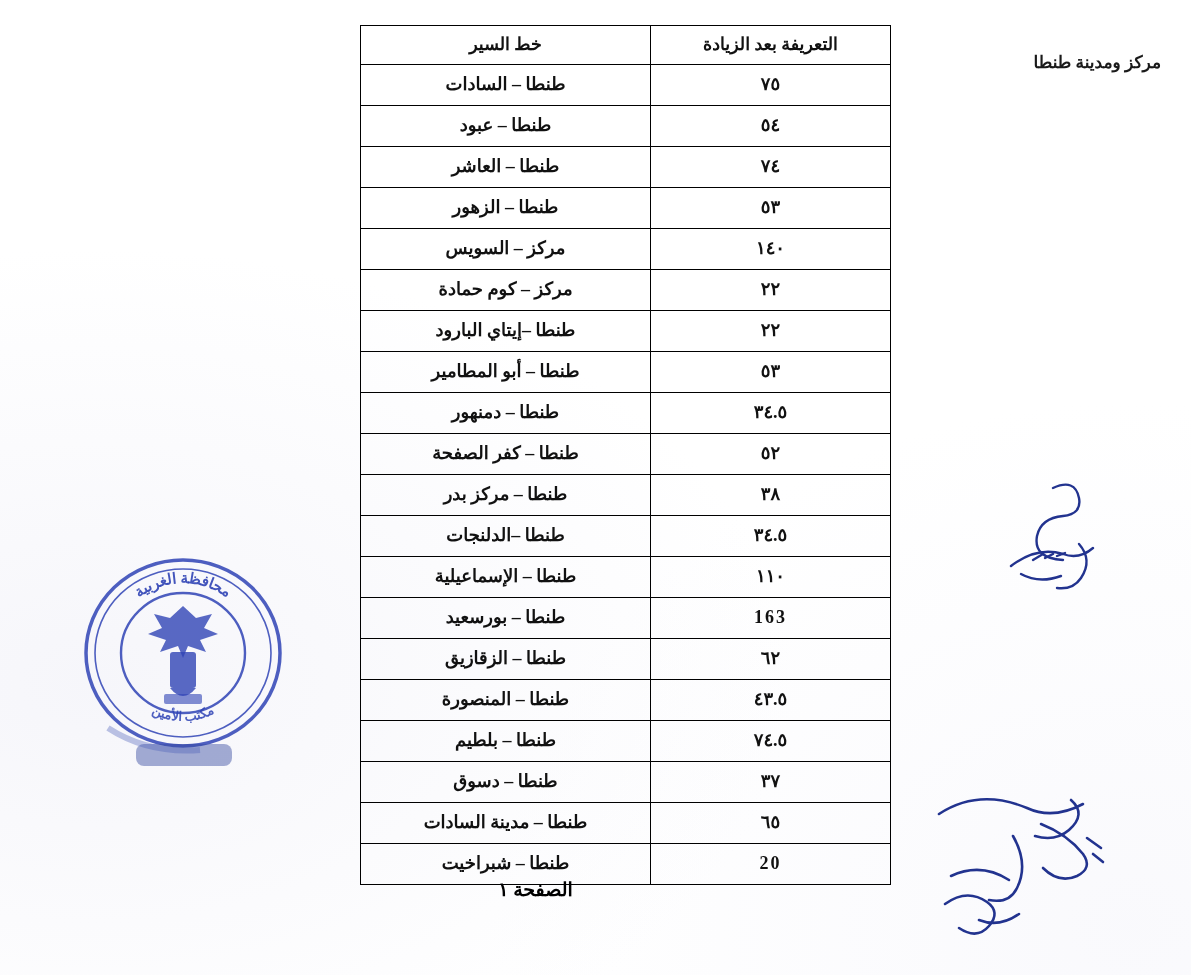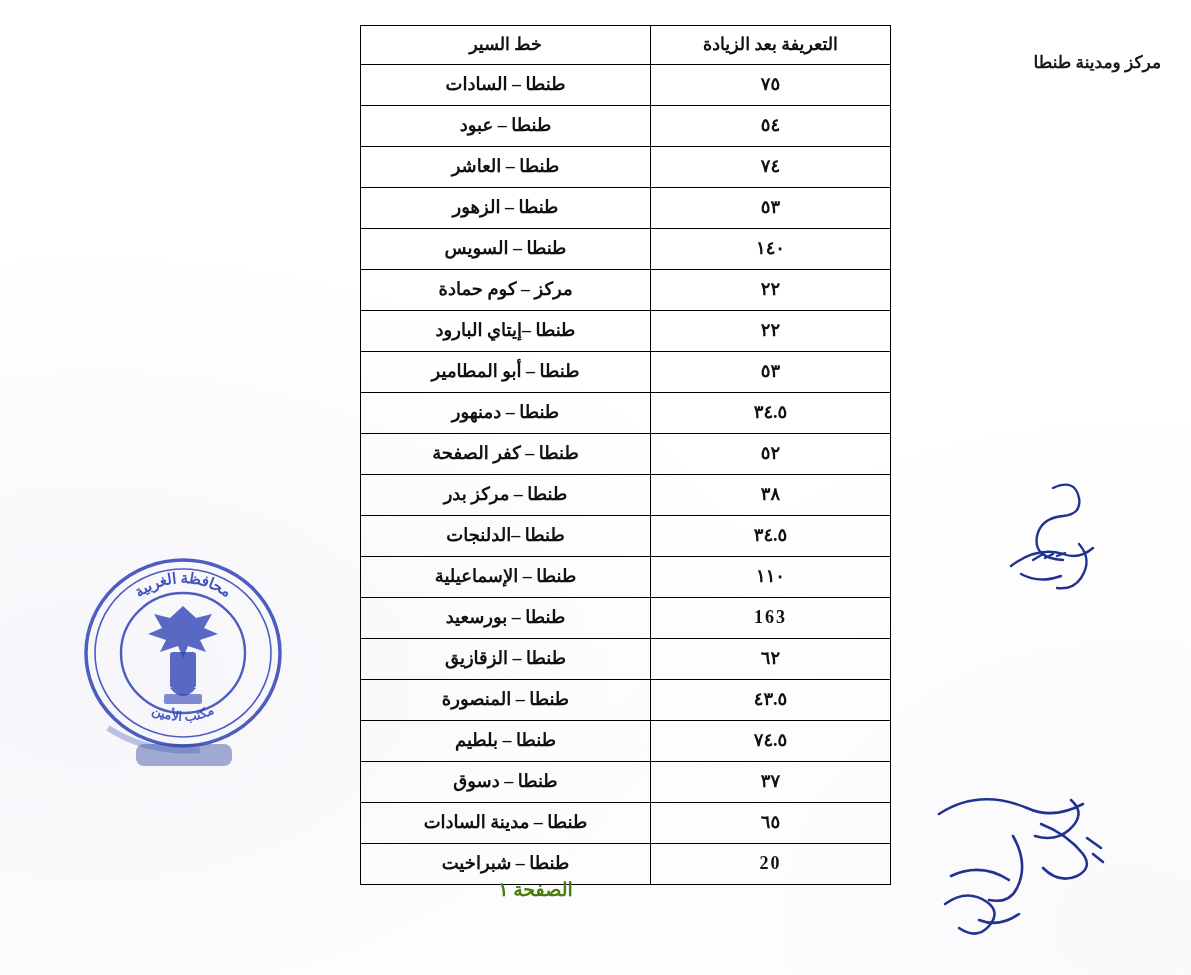--- a/index.html
+++ b/index.html
@@ -76,21 +76,21 @@
 
   
   .page-label {
     position: absolute;
     top: 878px;
     left: 0;
     width: 1191px;
     text-align: center;
     font-size: 19px;
     font-weight: bold;
-    color: #4d7c0f;
+    color: #000000;
   }
   .page-label .inner {
     display: inline-block;
     transform: translateX(-60px);
   }
 
   
   .stamp {
     position: absolute;
     left: 78px;
@@ -162,21 +162,21 @@
           <tr>
             <td class="cell-fare">٧٤</td>
             <td class="cell-route">طنطا – العاشر</td>
           </tr>
           <tr>
             <td class="cell-fare">٥٣</td>
             <td class="cell-route">طنطا – الزهور</td>
           </tr>
           <tr>
             <td class="cell-fare">١٤٠</td>
-            <td class="cell-route">طنطا – السويس</td>
+            <td class="cell-route">مركز – السويس</td>
           </tr>
           <tr>
             <td class="cell-fare">٢٢</td>
             <td class="cell-route">مركز – كوم حمادة</td>
           </tr>
           <tr>
             <td class="cell-fare">٢٢</td>
             <td class="cell-route">طنطا –إيتاي البارود</td>
           </tr>
           <tr>

